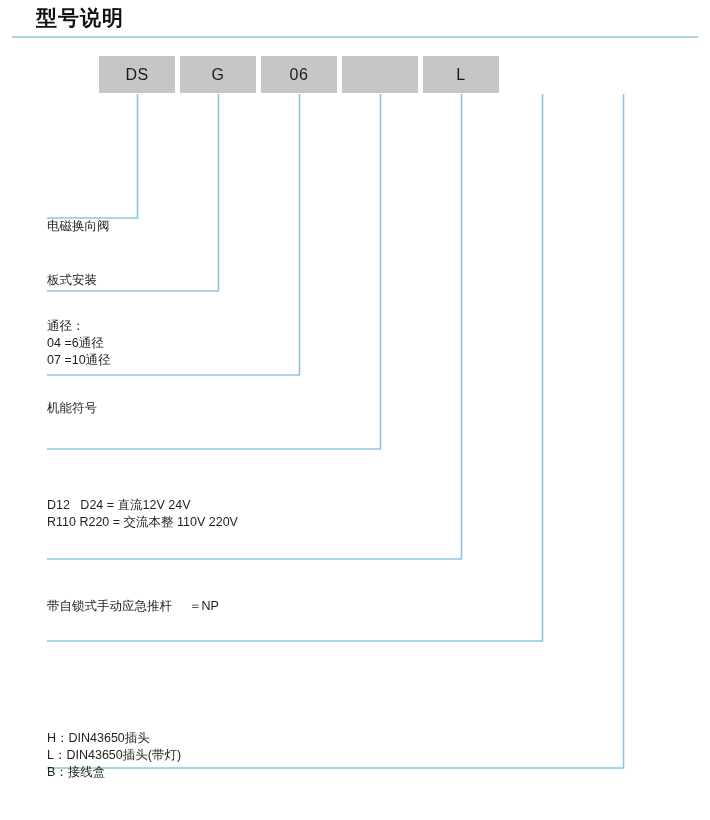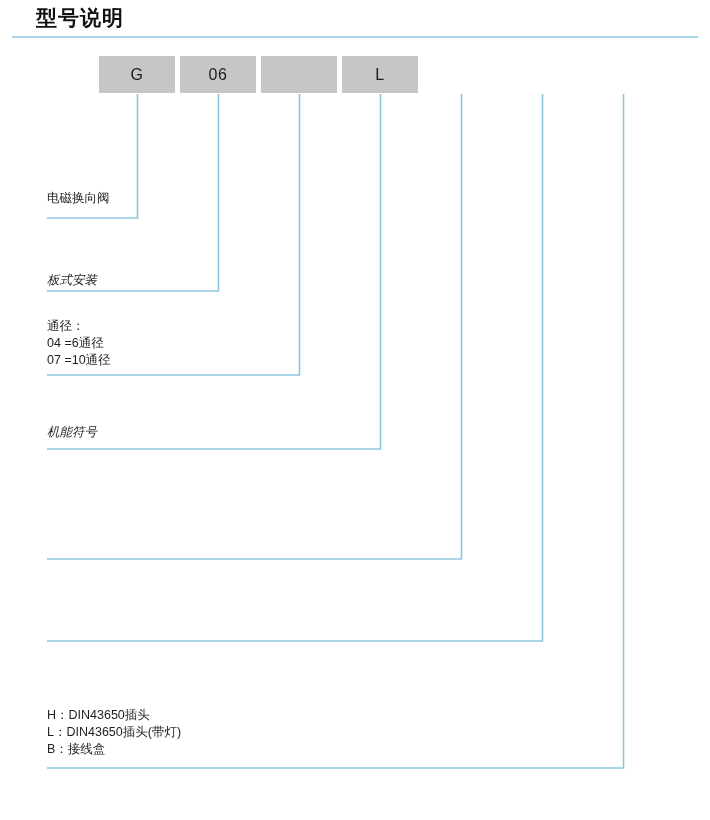--- a/index.html
+++ b/index.html
@@ -85,53 +85,54 @@
     color: #1f1f1f;
     white-space: pre;
   }
   .desc .line { display: block; }
   .desc .kv {
     display: flex;
   }
   .desc .kv .k { display: inline-block; }
   .desc .kv .v { display: inline-block; }
 
-  #desc-1 { top: 190px; }
-  #desc-2 { top: 272px; font-style: italic; }
+  #desc-1 { top: 218px; }
+  #desc-2 { top: 272px; }
   #desc-3 { top: 318px; }
-  #desc-4 { top: 424px; font-style: italic; }
+  #desc-4 { top: 400px; }
   #desc-5 { top: 497px; }
   #desc-6 { top: 598px; }
-  #desc-7 { top: 707px; }
+  #desc-7 { top: 730px; }
 
   
   .kv .k { width: 142px; }
 </style>
 </head>
 <body>
 
 <div id="page-title">型号说明</div>
 <div id="title-divider"></div>
 
 <div id="code-row">
+    <div class="code-box">DS</div>
     <div class="code-box">G</div>
     <div class="code-box">06</div>
     <div class="code-box"></div>
     <div class="code-box">L</div>
   </div>
 
 <svg id="leader-lines" viewBox="0 0 710 820">
   <path d="M 137.5 94 L 137.5 218 L 47 218"></path>
   <path d="M 218.5 94 L 218.5 291 L 47 291"></path>
   <path d="M 299.5 94 L 299.5 375 L 47 375"></path>
   <path d="M 380.5 94 L 380.5 449 L 47 449"></path>
   <path d="M 461.5 94 L 461.5 559 L 47 559"></path>
   <path d="M 542.5 94 L 542.5 641 L 47 641"></path>
   <path d="M 623.5 94 L 623.5 768 L 47 768"></path>
 </svg>
 
 <div class="desc" id="desc-1"><span class="line">电磁换向阀</span></div>
 <div class="desc" id="desc-2"><span class="line">板式安装</span></div>
 <div class="desc" id="desc-3"><span class="line">通径：</span><span class="line">04 =6通径</span><span class="line">07 =10通径</span></div>
 <div class="desc" id="desc-4"><span class="line">机能符号</span></div>
-<div class="desc" id="desc-5"></div>
-<div class="desc" id="desc-6"></div>
+<div class="desc" id="desc-5"><span class="line">D12   D24 = 直流12V 24V</span><span class="line">R110 R220 = 交流本整 110V 220V</span></div>
+<div class="desc" id="desc-6"><span class="line kv"><span class="k">带自锁式手动应急推杆</span><span class="v">＝NP</span></span></div>
 <div class="desc" id="desc-7"><span class="line">H：DIN43650插头</span><span class="line">L：DIN43650插头(带灯)</span><span class="line">B：接线盒</span></div>
 
 </body></html>

